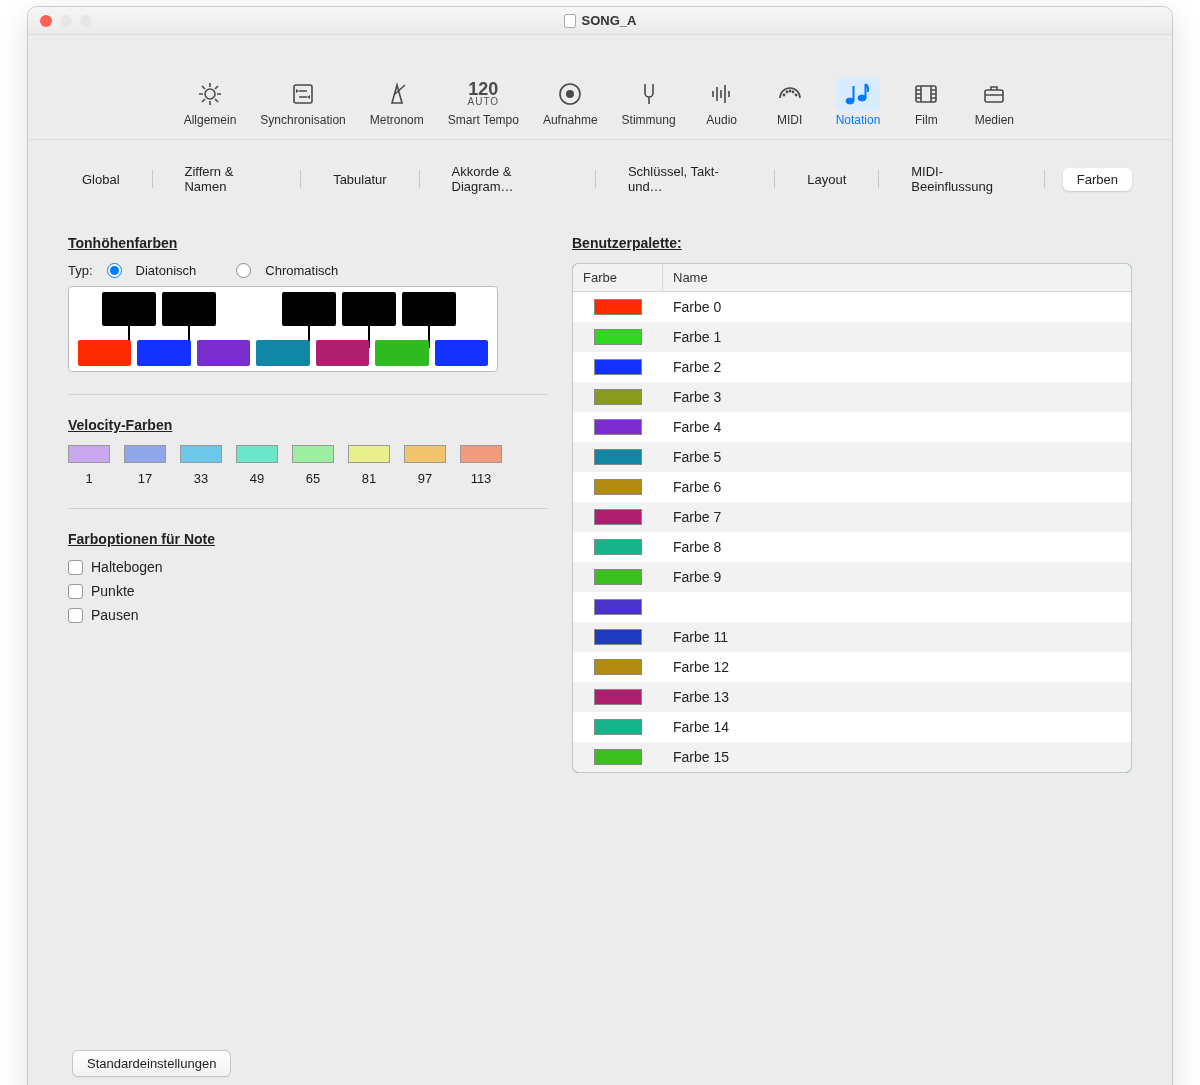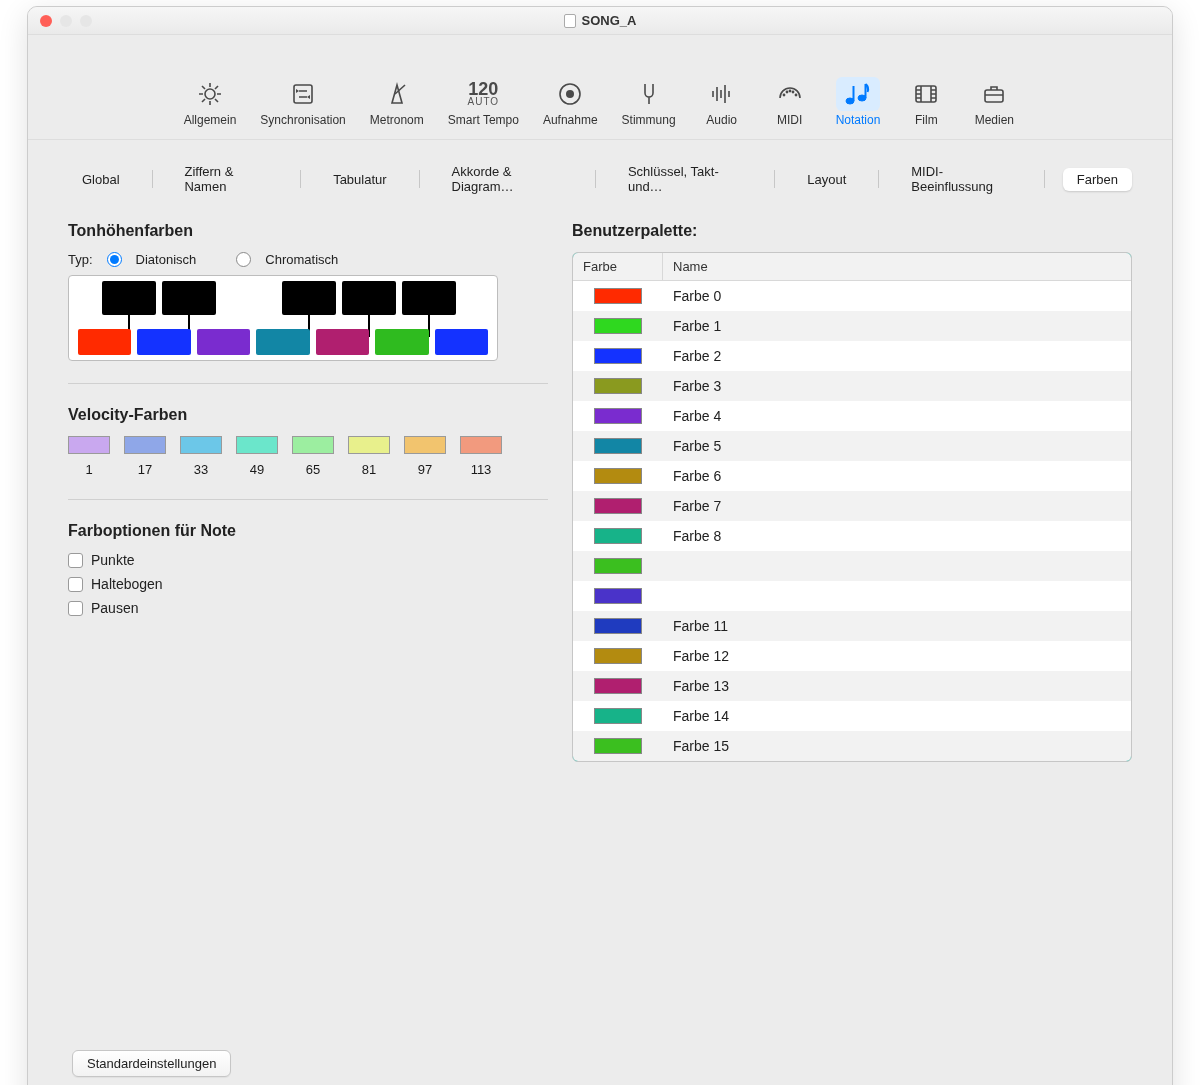--- a/index.html
+++ b/index.html
@@ -97,21 +97,21 @@
   .subsep { width:1px; height:18px; background:#c7c7c7; margin:0 4px;}
 
   
   .content {
     display: flex; padding: 24px 40px 20px; gap: 24px;
     min-height: 840px;
   }
   .left { flex: 0 0 480px; }
   .right { flex: 1; }
 
-  h4 { font-size: 16px; font-weight:700; margin: 0 0 12px; }
+  h4 { font-size: 14px; font-weight:700; margin: 13px 0 12px; text-decoration: underline; }
   .hr { height:1px; background:#d0d0d0; margin: 22px 0; }
 
   
   .radiorow { display:flex; align-items:center; gap:14px; font-size:13px; margin-bottom:8px;}
   .radio {
     width:15px; height:15px; border-radius:50%;
     border:1px solid #8a8a8a; background:#fff; display:inline-flex;
     align-items:center; justify-content:center; position:relative;
   }
   .radio.checked { border-color: var(--accent); }
@@ -435,25 +435,25 @@
             <div class="vlabel">113</div>
           </div>
         </div>
 
       <div class="hr"></div>
 
       <h4>Farboptionen für Note</h4>
       <div id="noteopts">
           <div class="cbrow">
             <span class="cb"></span>
-            <span>Punkte</span>
+            <span>Haltebogen</span>
           </div>
           <div class="cbrow">
             <span class="cb"></span>
-            <span>Haltebogen</span>
+            <span>Punkte</span>
           </div>
           <div class="cbrow">
             <span class="cb"></span>
             <span>Pausen</span>
           </div>
         </div>
     </div>
 
     <div class="right">
       <h4>Benutzerpalette:</h4>
@@ -514,20 +514,21 @@
             <div class="trow">
               <div class="tcell color">
                 <div class="chip" style="background: rgb(23, 179, 137);"></div>
               </div>
               <div class="tcell name">Farbe 8</div>
             </div>
             <div class="trow">
               <div class="tcell color">
                 <div class="chip" style="background: rgb(59, 191, 31);"></div>
               </div>
+              <div class="tcell name">Farbe 9</div>
             </div>
             <div class="trow">
               <div class="tcell color">
                 <div class="chip" style="background: rgb(74, 51, 201);"></div>
               </div>
             </div>
             <div class="trow">
               <div class="tcell color">
                 <div class="chip" style="background: rgb(31, 59, 191);"></div>
               </div>

